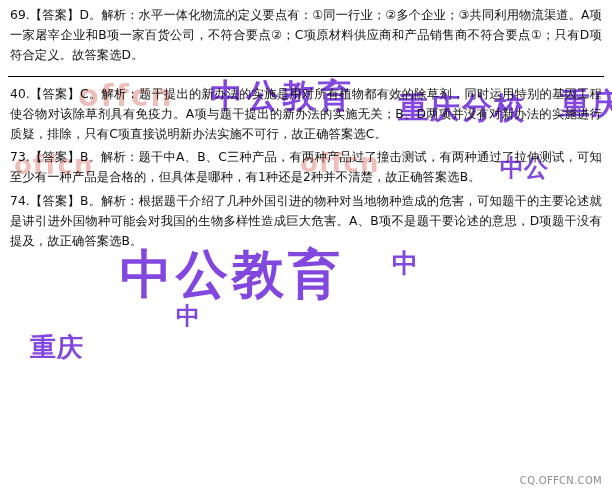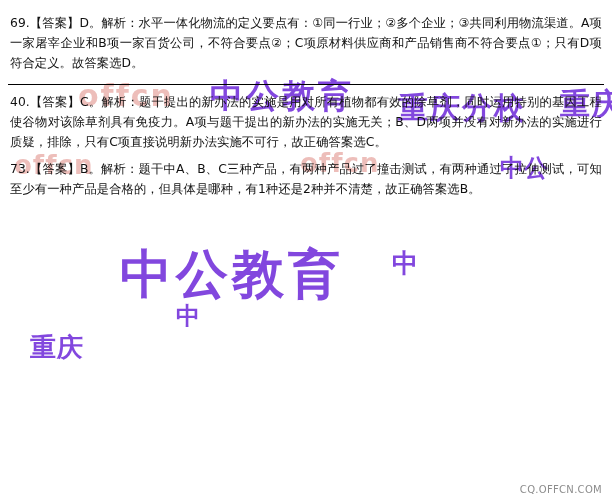--- a/index.html
+++ b/index.html
@@ -35,21 +35,21 @@
     border-top: 1px solid #000000;
     height: 0;
     z-index: 3;
   }
   .qa {
     font-size: 12.3px;
     line-height: 1.62;
     color: #111111;
     text-align: justify;
     text-justify: inter-ideograph;
-    margin: 8px 0 4px 0;
+    margin: 0 0 4px 0;
     text-indent: 0;
     letter-spacing: 0.1px;
   }
   
   .wm-layer {
     position: absolute;
     left: 0;
     top: 0;
     width: 612px;
     height: 503px;
@@ -80,21 +80,21 @@
   .wm-e { left: 14px; top: 150px; font-size: 26px; letter-spacing: 1px; }
   .wm-f { left: 300px; top: 148px; font-size: 26px; letter-spacing: 1px; }
   .wm-g { left: 500px; top: 152px; font-size: 24px; }
   .wm-h { left: 120px; top: 240px; font-size: 52px; letter-spacing: 4px; }
   .wm-i { left: 392px; top: 246px; font-size: 26px; letter-spacing: 1px; }
   .wm-j { left: 30px; top: 330px; font-size: 26px; letter-spacing: 1px; }
   .wm-l { left: 176px; top: 300px; font-size: 24px; }
   .footer {
     position: absolute;
     right: 10px;
-    bottom: 8px;
+    bottom: 17px;
     font-size: 10px;
     color: #8c8c8c;
     letter-spacing: 0.3px;
     z-index: 4;
   }
 </style>
 </head>
 <body>
 
 <div class="page">
@@ -115,16 +115,17 @@
 
   <div class="section section-top">
     <p class="qa">69.【答案】D。解析：水平一体化物流的定义要点有：①同一行业；②多个企业；③共同利用物流渠道。A项一家屠宰企业和B项一家百货公司，不符合要点②；C项原材料供应商和产品销售商不符合要点①；只有D项符合定义。故答案选D。</p>
   </div>
 
   <div class="divider"></div>
 
   <div class="section">
     <p class="qa">40.【答案】C。解析：题干提出的新办法的实施是用对所有植物都有效的除草剂，同时运用特别的基因工程使谷物对该除草剂具有免疫力。A项与题干提出的新办法的实施无关；B、D两项并没有对新办法的实施进行质疑，排除，只有C项直接说明新办法实施不可行，故正确答案选C。</p>
     <p class="qa">73.【答案】B。解析：题干中A、B、C三种产品，有两种产品过了撞击测试，有两种通过了拉伸测试，可知至少有一种产品是合格的，但具体是哪种，有1种还是2种并不清楚，故正确答案选B。</p>
+    <p class="qa">74.【答案】B。解析：根据题干介绍了几种外国引进的物种对当地物种造成的危害，可知题干的主要论述就是讲引进外国物种可能会对我国的生物多样性造成巨大危害。A、B项不是题干要论述的意思，D项题干没有提及，故正确答案选B。</p>
   </div>
 
   <div class="footer">CQ.OFFCN.COM</div>
 </div>
 
 </body></html>

